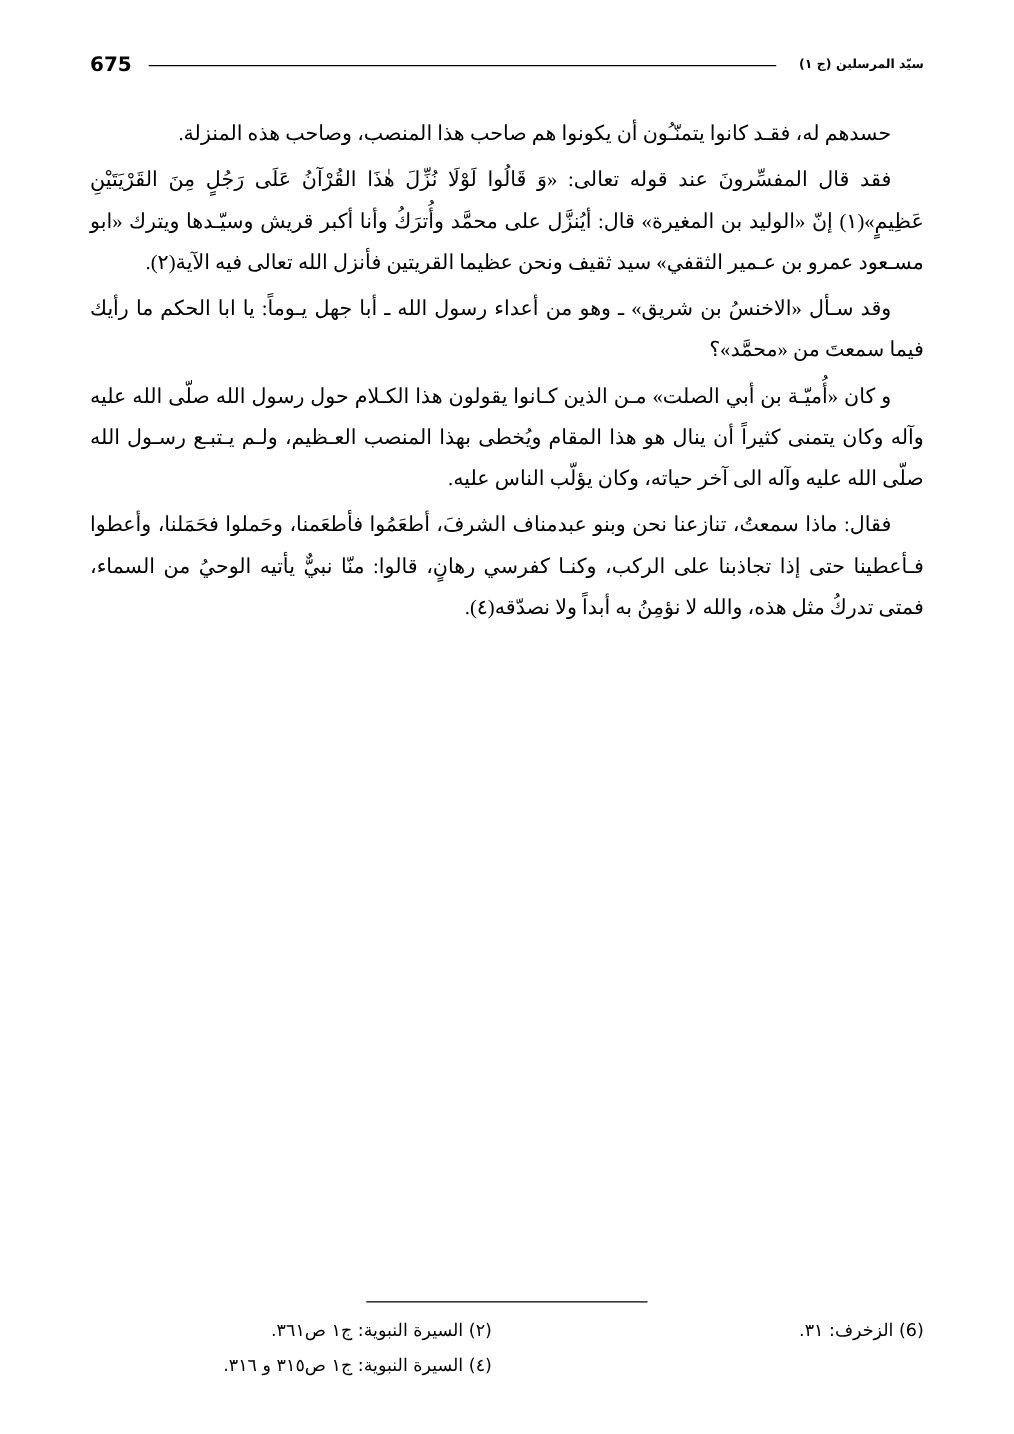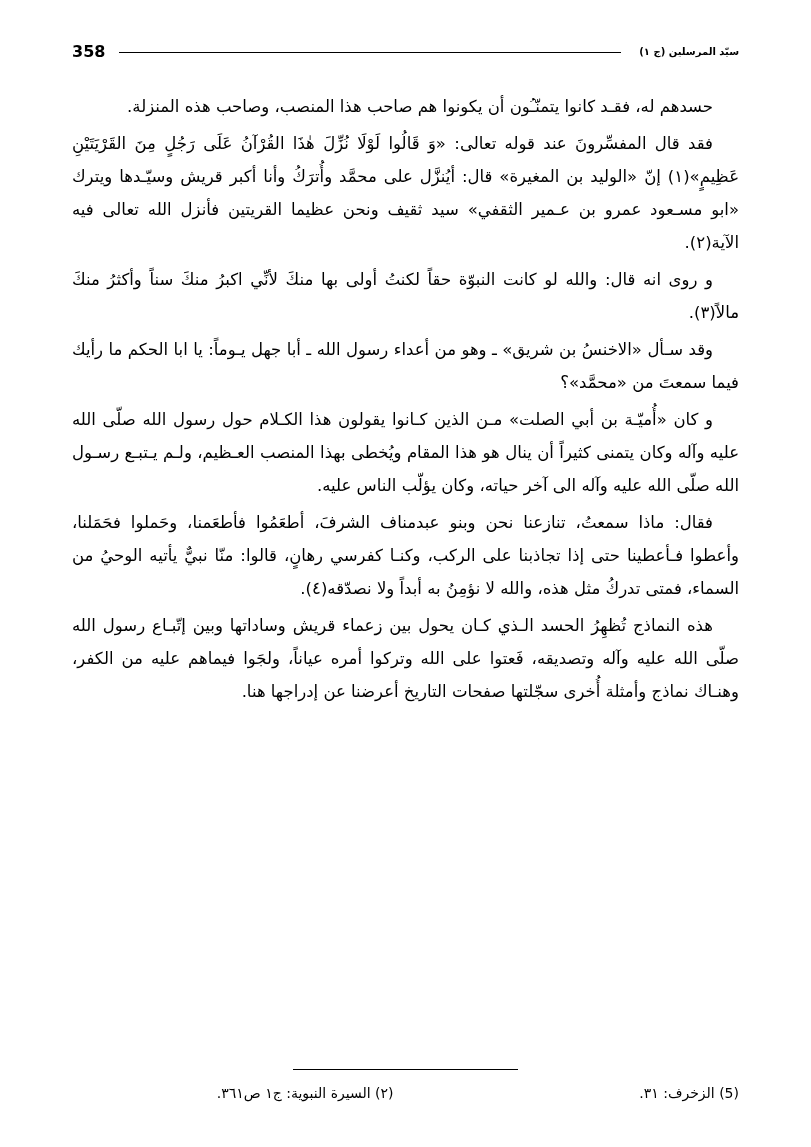--- a/index.html
+++ b/index.html
@@ -56,20 +56,21 @@
   
   .body-text {
     direction: rtl;
     text-align: justify;
     font-size: 16.5px;
     line-height: 2.0;
   }
   .para {
     margin: 0 0 4px 0;
     text-indent: 26px;
+    font-family: Liberation Serif, serif;
   }
   
   .footnotes {
     position: absolute;
     bottom: 40px;
     right: 72px;
     left: 72px;
     direction: rtl;
   }
   .fn-rule {
@@ -94,38 +95,37 @@
   .fn-item { white-space: nowrap; }
 </style>
 </head>
 <body>
 
 <div class="page">
 
   <div class="header">
     <div class="header-title">سيّد المرسلين (ج ١)</div>
     <div class="header-rule"></div>
-    <div class="header-page">358</div>
+    <div class="header-page">675</div>
   </div>
 
   <div class="body-text">
     <p class="para">حسدهم له، فقـد كانوا يتمنّـُون أن يكونوا هم صاحب هذا المنصب، وصاحب هذه المنزلة.</p>
     <p class="para">فقد قال المفسِّرونَ عند قوله تعالى: «وَ قَالُوا لَوْلَا نُزِّلَ هٰذَا القُرْآنُ عَلَى رَجُلٍ مِنَ القَرْيَتَيْنِ عَظِيمٍ»(١) إنّ «الوليد بن المغيرة» قال: أيُنزَّل على محمَّد وأُترَكُ وأنا أكبر قريش وسيّـدها ويترك «ابو مسـعود عمرو بن عـمير الثقفي» سيد ثقيف ونحن عظيما القريتين فأنزل الله تعالى فيه الآية(٢).</p>
-    <p class="para">و روى انه قال: والله لو كانت النبوّة حقاً لكنتُ أولى بها منكَ لأنِّي اكبرُ منكَ سناً وأكثرُ منكَ مالاً(٣).</p>
     <p class="para">وقد سـأل «الاخنسُ بن شريق» ـ وهو من أعداء رسول الله ـ أبا جهل يـوماً: يا ابا الحكم ما رأيك فيما سمعتَ من «محمَّد»؟</p>
     <p class="para">و كان «أُميّـة بن أبي الصلت» مـن الذين كـانوا يقولون هذا الكـلام حول رسول الله صلّى الله عليه وآله وكان يتمنى كثيراً أن ينال هو هذا المقام ويُخطى بهذا المنصب العـظيم، ولـم يـتبـع رسـول الله صلّى الله عليه وآله الى آخر حياته، وكان يؤلّب الناس عليه.</p>
     <p class="para">فقال: ماذا سمعتُ، تنازعنا نحن وبنو عبدمناف الشرفَ، أطعَمُوا فأطعَمنا، وحَملوا فحَمَلنا، وأعطوا فـأعطينا حتى إذا تجاذبنا على الركب، وكنـا كفرسي رهانٍ، قالوا: منّا نبيٌّ يأتيه الوحيُ من السماء، فمتى تدركُ مثل هذه، والله لا نؤمِنُ به أبداً ولا نصدّقه(٤).</p>
-    <p class="para">هذه النماذج تُظهِرُ الحسد الـذي كـان يحول بين زعماء قريش وساداتها وبين إتّبـاع رسول الله صلّى الله عليه وآله وتصديقه، فَعتوا على الله وتركوا أمره عياناً، ولجَوا فيماهم عليه من الكفر، وهنـاك نماذج وأمثلة أُخرى سجّلتها صفحات التاريخ أعرضنا عن إدراجها هنا.</p>
   </div>
 
   <div class="footnotes">
     <div class="fn-rule"></div>
     <div class="fn-grid">
       <div class="fn-col right">
-        <div class="fn-item">(5) الزخرف: ٣١.</div>
+        <div class="fn-item">(6) الزخرف: ٣١.</div>
       </div>
       <div class="fn-col left">
         <div class="fn-item">(٢) السيرة النبوية: ج١ ص٣٦١.</div>
+        <div class="fn-item">(٤) السيرة النبوية: ج١ ص٣١٥ و ٣١٦.</div>
       </div>
     </div>
   </div>
 
 </div>
 
 </body></html>

